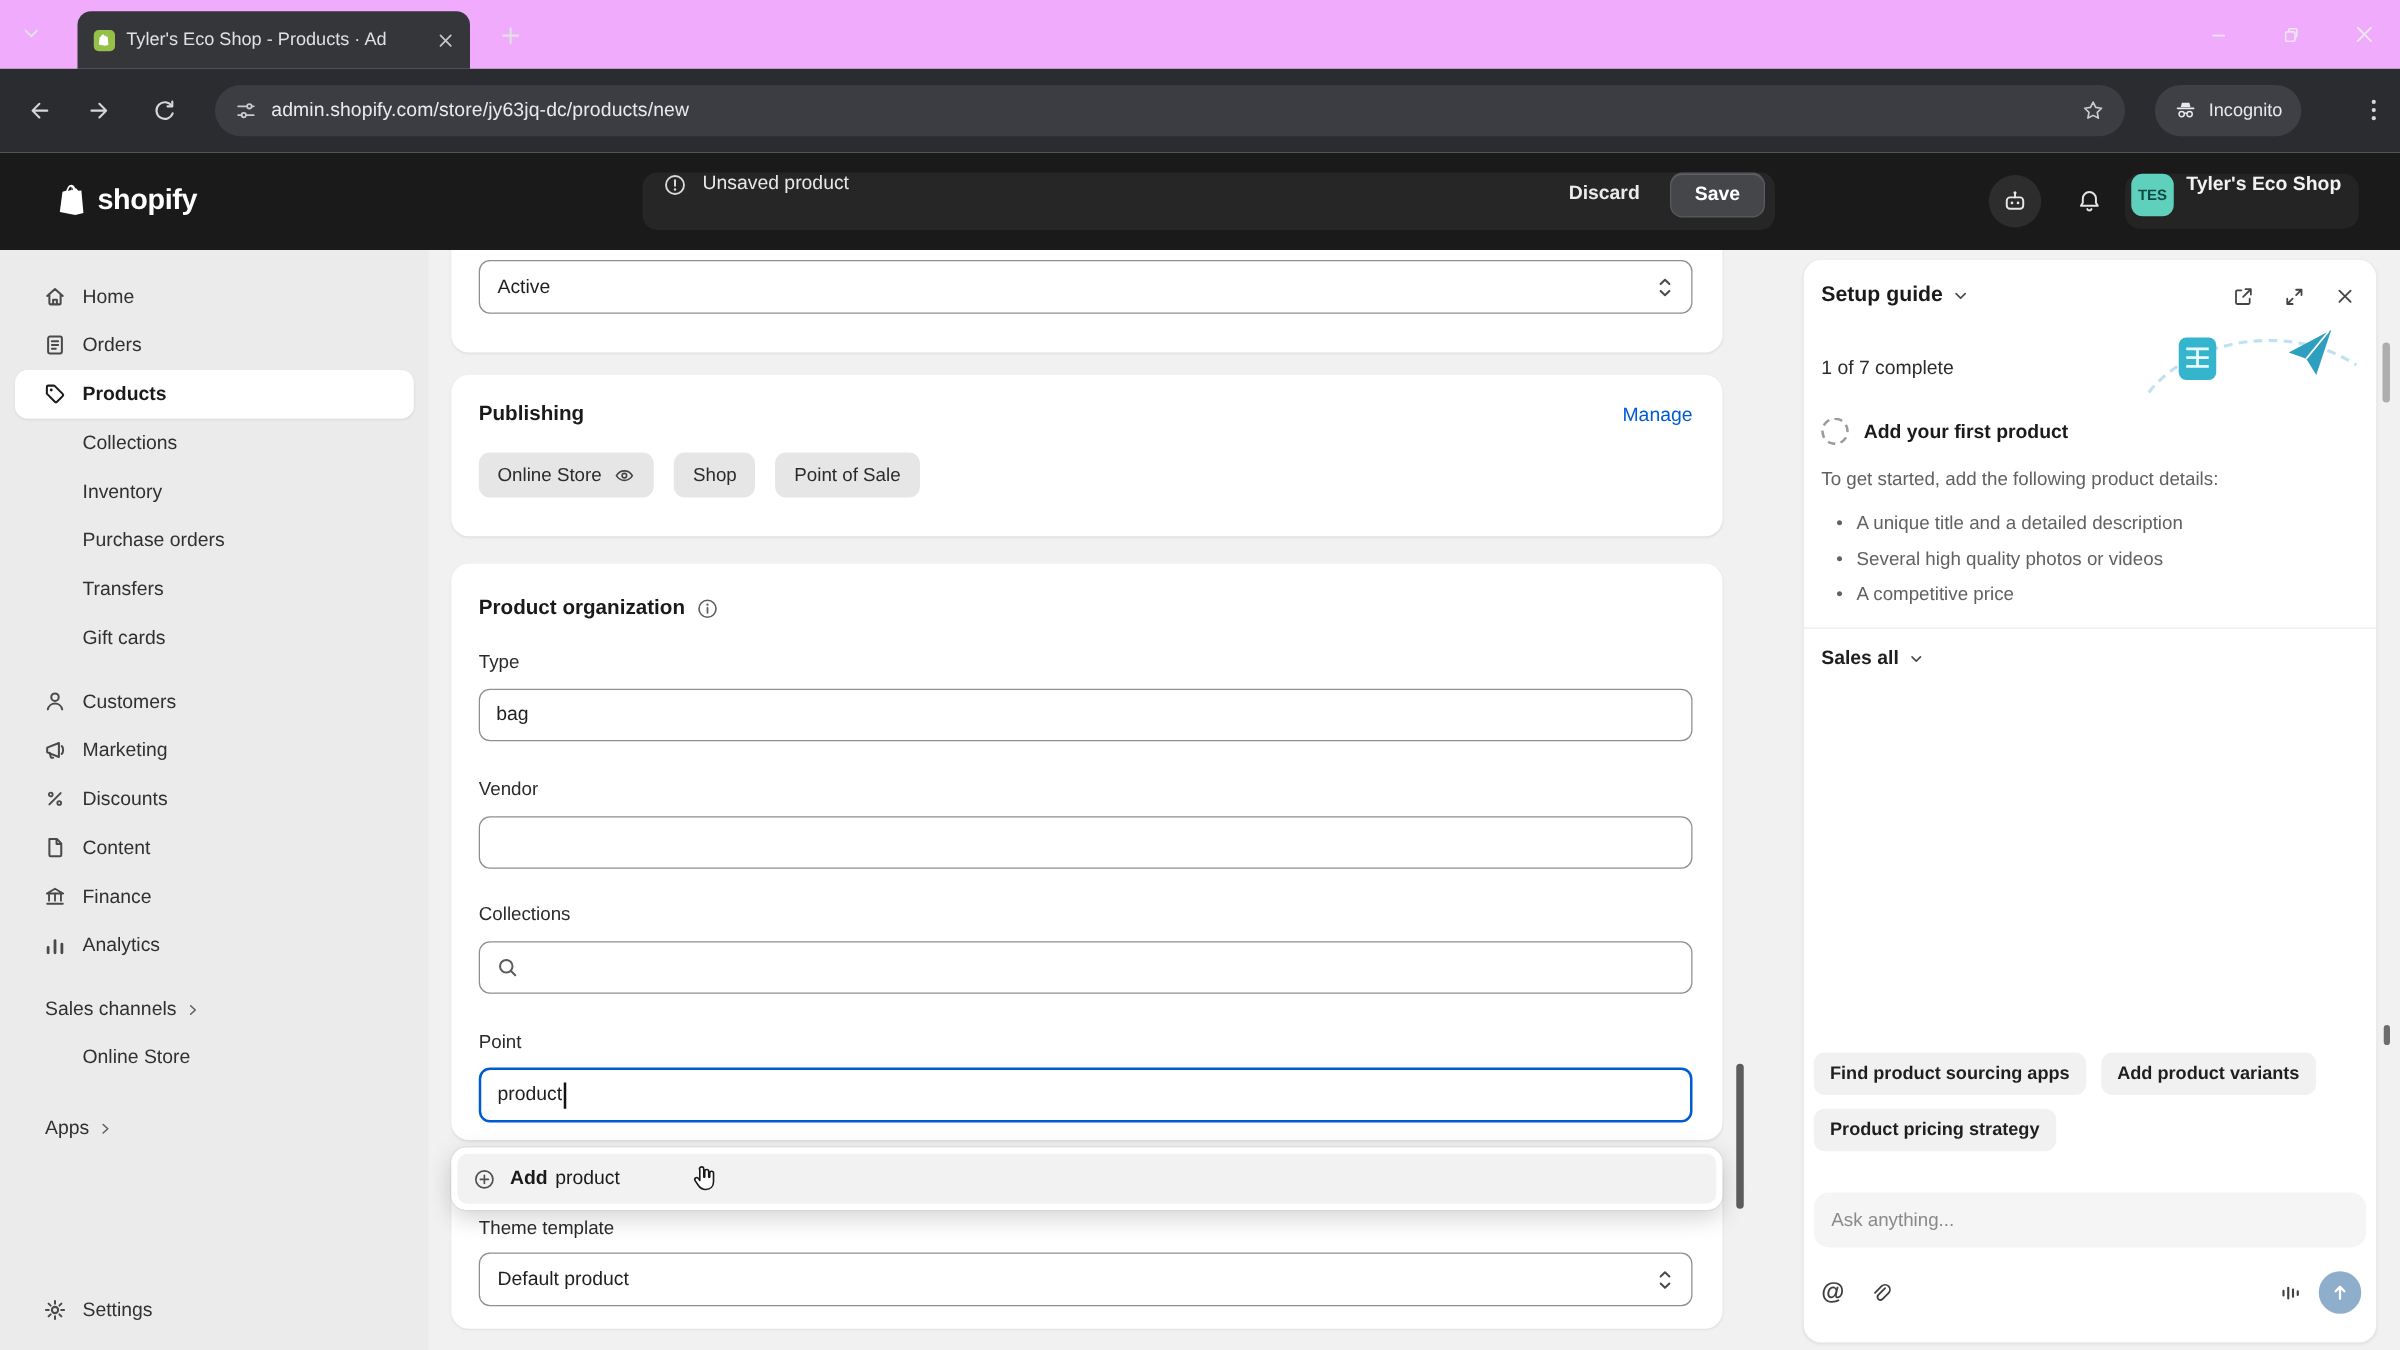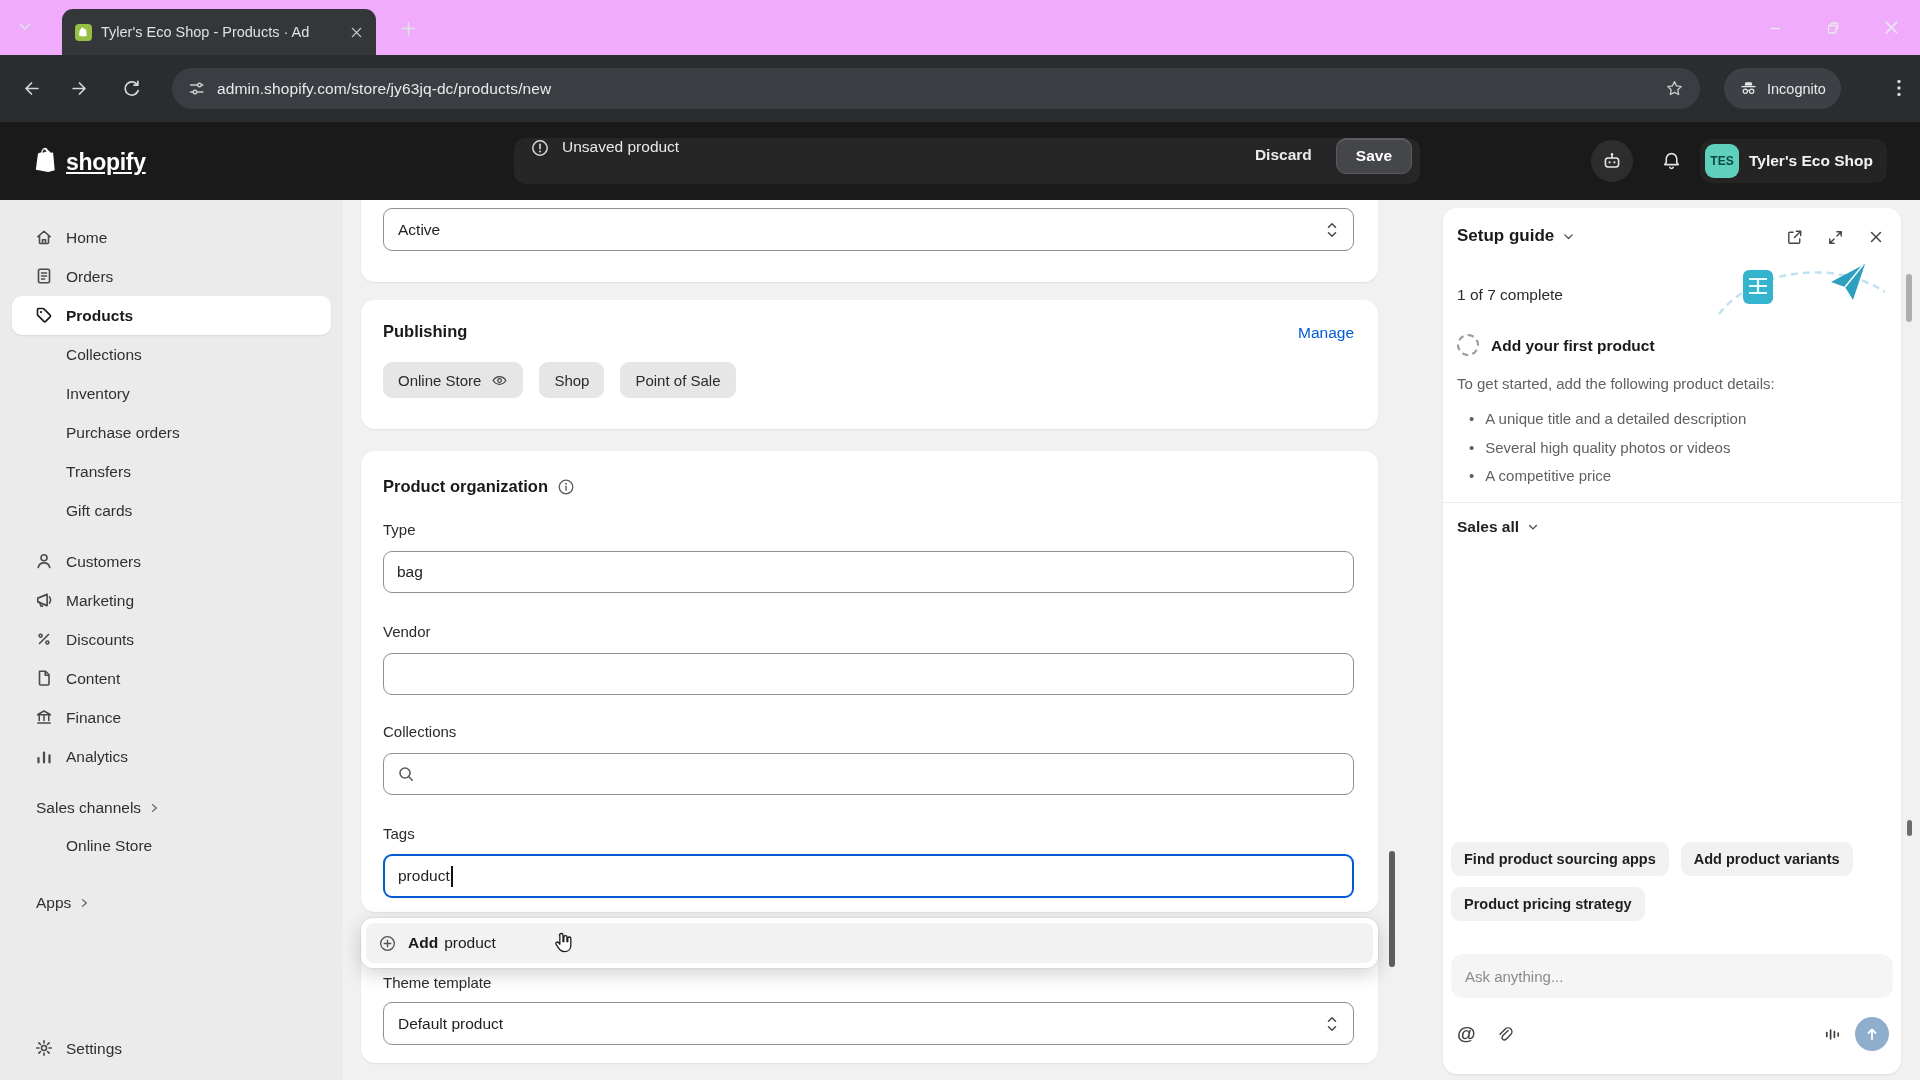--- a/index.html
+++ b/index.html
@@ -23,31 +23,31 @@
   .nav-back { left:12px; } .nav-fwd { left:60px; } .nav-reload { left:112px; }
   .urlpill { position:absolute; left:172px; top:13px; width:1528px; height:41px; border-radius:21px; background:#3b3d42; display:flex; align-items:center; color:#e8eaed; }
   .tune-ic { margin:0 12px 0 16px; display:flex; color:#c9cbce; }
   .url-text { font-size:15.5px; letter-spacing:.1px; }
   .star-ic { position:absolute; right:16px; display:flex; color:#c9cbce; }
   .incog { position:absolute; left:1724px; top:13px; height:41px; border-radius:21px; background:#3e4045; display:flex; align-items:center; gap:9px; padding:0 15px; color:#e8eaed; font-size:14.5px;text-align:right; }
   .kebab { position:absolute; left:1880px; top:14px; width:38px; height:38px; display:flex; align-items:center; justify-content:center; color:#d5d7da; }
 
   
   .shopbar { position:absolute; left:0; top:122px; width:1920px; height:78px; background:#1a1a1a; color:#fff; }
-  .logo { position:absolute; left:32px; top:24px; display:flex; align-items:flex-end; gap:7px;text-decoration:underline; }
+  .logo { position:absolute; left:44px; top:24px; display:flex; align-items:flex-start; gap:7px; }
   .logo-word { font-size:23px; font-weight:bold; letter-spacing:-.3px; color:#fff; }
   .savebar { position:absolute; left:514px; top:16px; width:906px; height:46px; background:#262626; border-radius:12px; display:flex; align-items:flex-start; padding:0 8px 0 16px; }
   .alert-ic { display:flex; color:#d9d9d9; }
   .unsaved { margin-left:12px; font-size:15.5px; color:#e8e8e8; }
   .sb-spacer { flex:1; }
   .discard-btn { font-size:15.5px; font-weight:bold; color:#ebebeb; padding:8px 14px; border-radius:10px; }
   .save-btn { margin-left:10px; font-size:15.5px; font-weight:bold; color:#fff; background:#45464a; border:1px solid #5a5b5f; border-radius:10px; padding:8px 19px; box-shadow:inset 0 1px 0 rgba(255,255,255,.14); }
   .sidekick { position:absolute; left:1591px; top:18px; width:42px; height:42px; border-radius:50%; background:#2d2d2d; display:flex; align-items:center; justify-content:center; }
   .bellbtn { position:absolute; left:1653px; top:21px; width:36px; height:36px; border-radius:50%; display:flex; align-items:center; justify-content:center; color:#e3e3e3; }
-  .acct { position:absolute; left:1700px; top:17px; height:44px; display:flex; align-items:center; gap:10px; background:#242424; border-radius:12px; padding:0 14px 0 5px; }
+  .acct { position:absolute; left:1700px; top:17px; height:44px; display:flex; gap:10px; background:#242424; border-radius:12px; padding:0 14px 0 5px; }
   .avatar { width:34px; height:34px; border-radius:9px; background:#5fd0bc; color:#0b4a43; font-size:12px; font-weight:bold; display:flex; align-items:center; justify-content:center; }
   .store-name { font-size:15.5px; font-weight:bold; color:#f2f2f2; white-space:nowrap; }
 
   
   .content { position:absolute; left:0; top:200px; width:1920px; height:880px; background:#f1f1f1; }
 
   
   .sidebar { position:absolute; left:0; top:0; width:343px; height:880px; background:#ebebeb; padding-top:18px; }
   .sb-item { position:relative; height:39px; display:flex; align-items:center; padding-left:54px; margin:0 12px; border-radius:10px; font-size:15.5px; color:#303030; }
   .sb-item .sb-ic { position:absolute; left:22px; top:9px; width:20px; height:20px; color:#4a4a4a; display:flex; }
@@ -445,21 +445,21 @@
         </div>
 
         <div class="fld-label l-col">Collections</div>
         <div class="input i-col">
           <svg width="18" height="18" viewBox="0 0 18 18">
               <circle cx="8" cy="8" r="5" fill="none" stroke="currentColor" stroke-width="1.6"></circle>
               <path d="M11.8 11.8 15.2 15.2" stroke="currentColor" stroke-width="1.6" stroke-linecap="round"></path>
             </svg>
         </div>
 
-        <div class="fld-label l-tags">Tags</div>
+        <div class="fld-label l-tags">Point</div>
         <div class="input focused i-tags">
           <span>product</span>
           <span class="caret"></span>
         </div>
       </section>
 
       <section class="card c-theme">
         <div class="fld-label l-theme">Theme template</div>
         <div class="select i-theme">
           <span>Default product</span>

